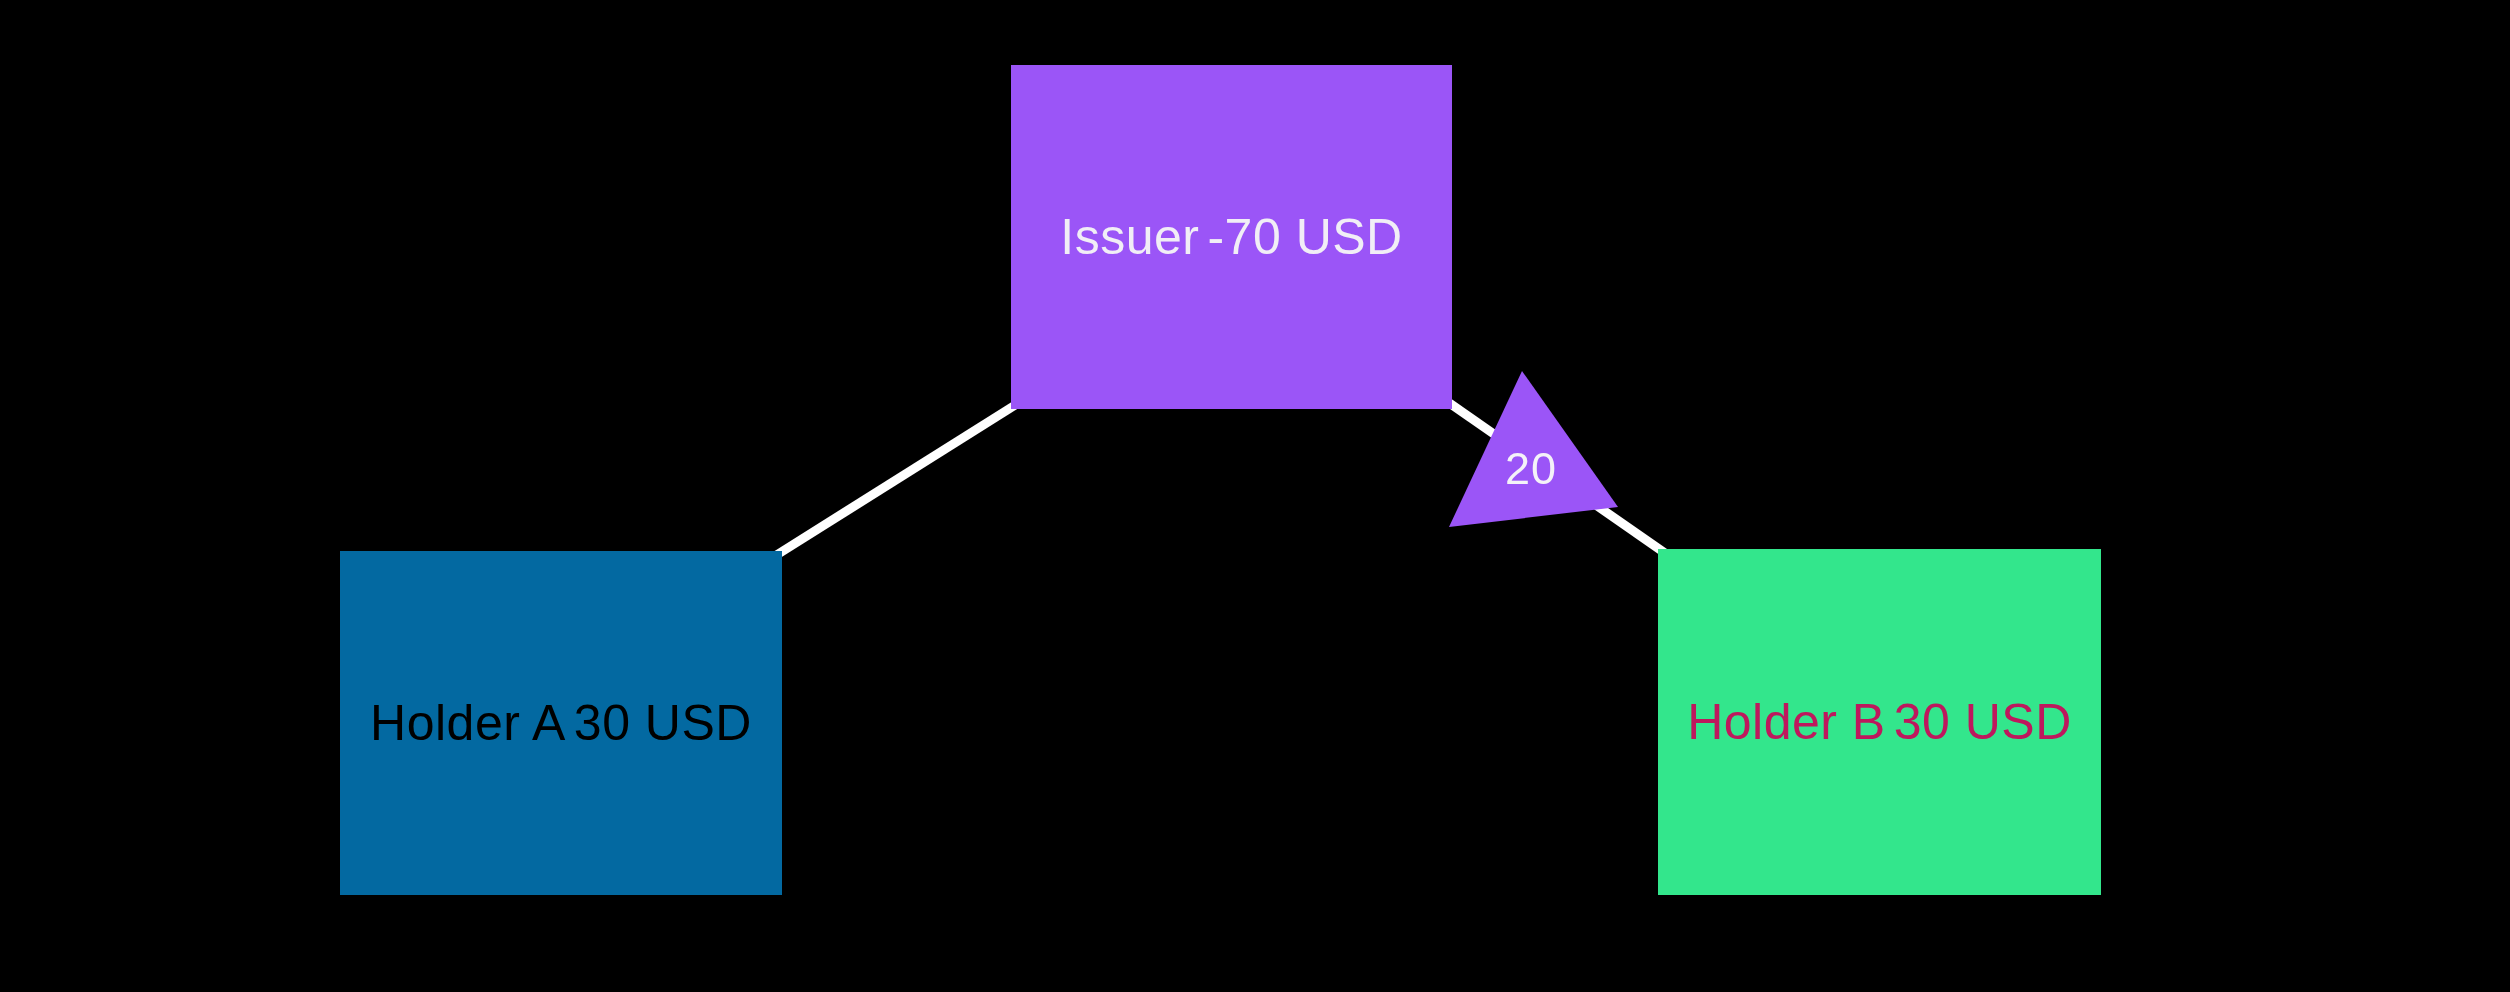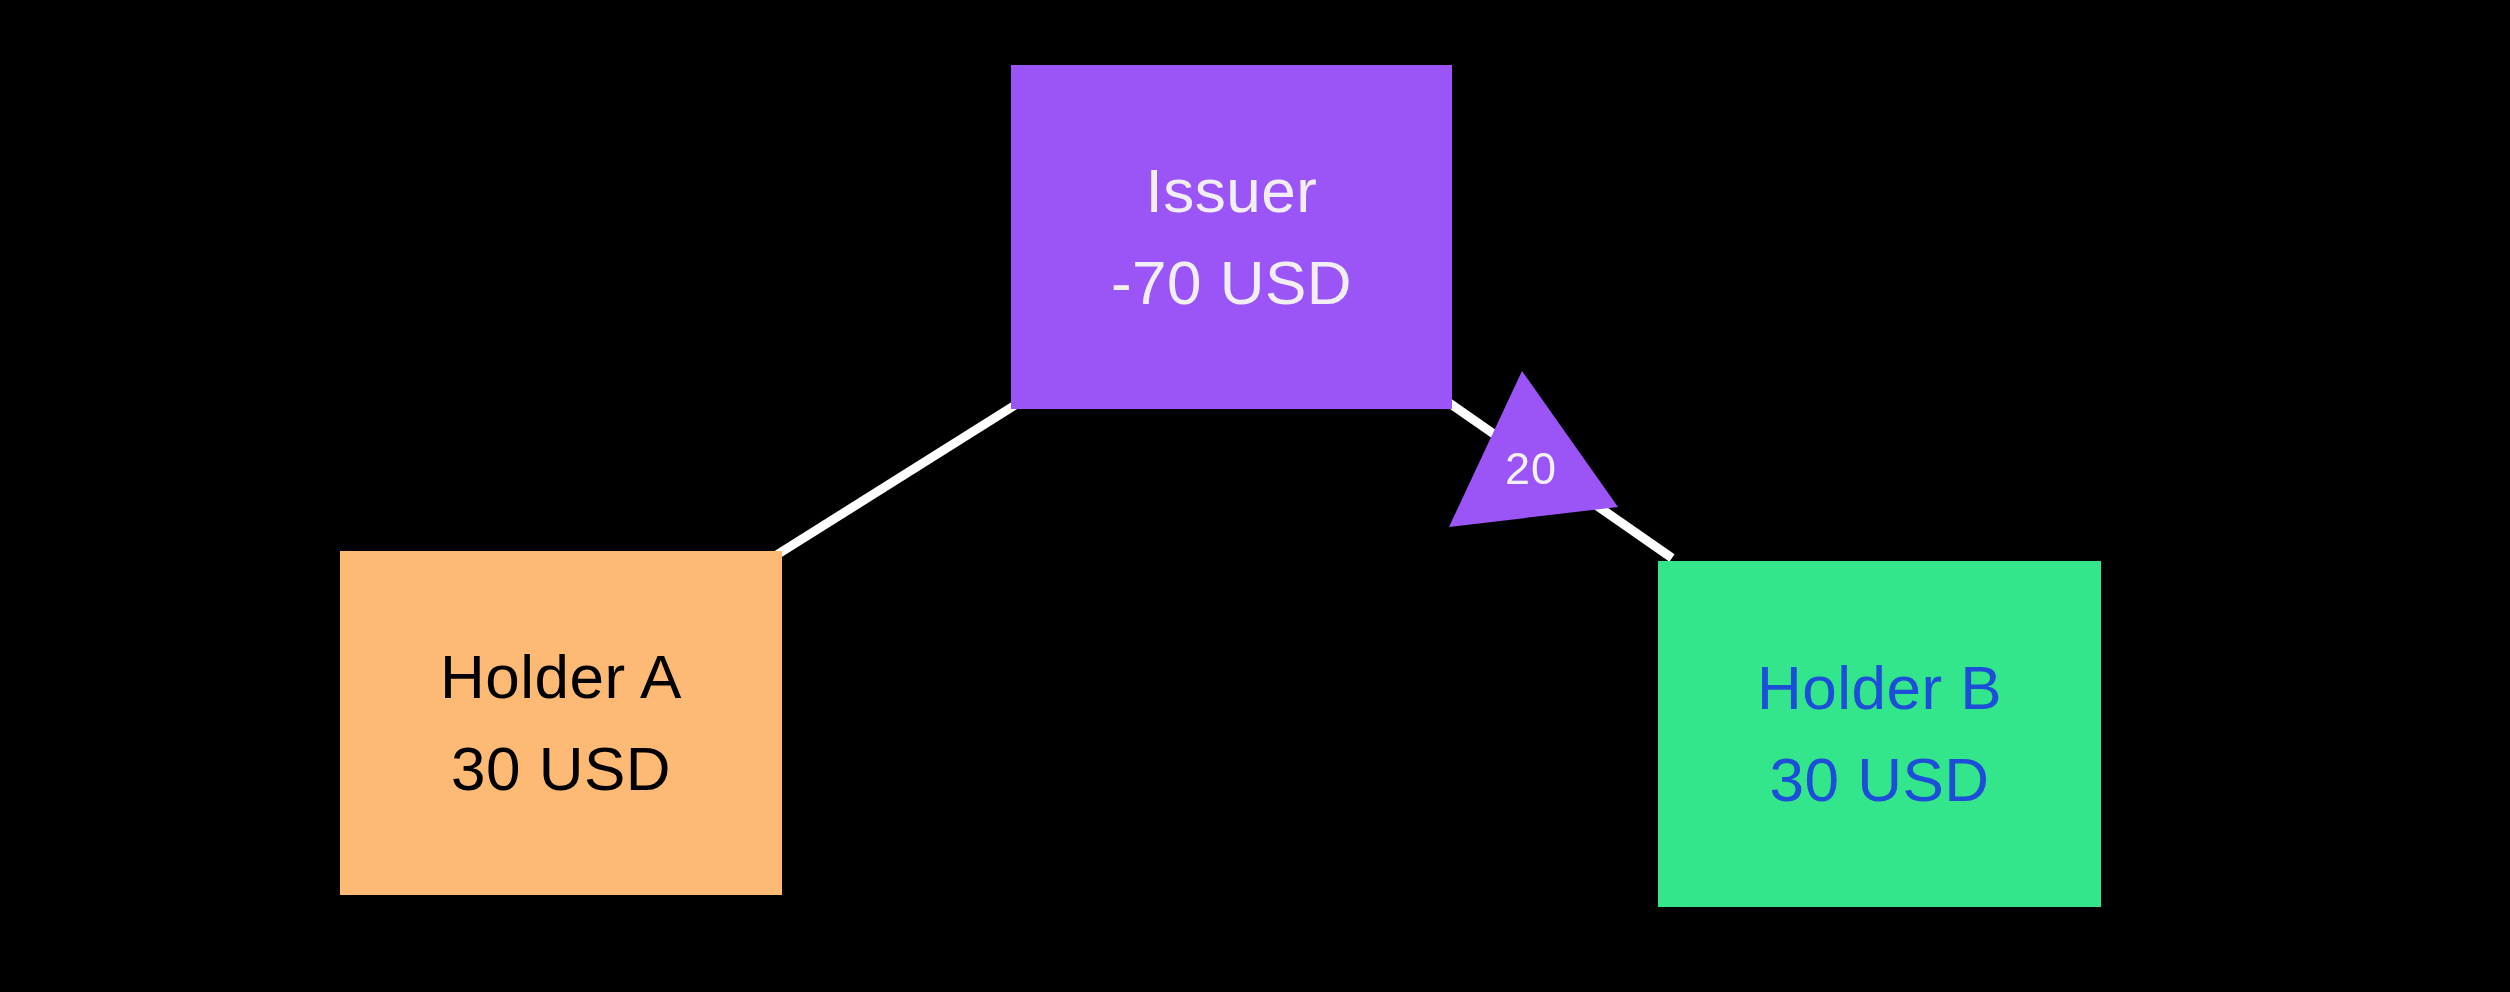--- a/index.html
+++ b/index.html
@@ -19,25 +19,24 @@
     position: absolute;
     left: 0;
     top: 0;
     width: 2510px;
     height: 992px;
     display: block;
   }
   .node {
     position: absolute;
     display: flex;
-    flex-direction: column;
     align-items: center;
     justify-content: center;
     text-align: center;
-    font-size: 62px;
+    font-size: 50px;
     line-height: 84px;
     letter-spacing: 0.5px;
     font-weight: 400;
     gap: 8px;
   }
   #node-issuer   { left: 1011px; top: 65px;  width: 441px; height: 344px; }
   #node-holder-a { left: 340px;  top: 551px; width: 442px; height: 344px; }
   #node-holder-b { left: 1658px; top: 549px; width: 443px; height: 346px; }
   .edge-line {
     stroke-width: 9;
@@ -60,23 +59,23 @@
     <line class="edge-line" x1="1445" y1="400" x2="1672" y2="558" stroke="#FFFFFF"></line>
     <polygon points="1522,371 1449,527 1618,507" fill="#9B55F7"></polygon>
     <text class="amount-text" x="1531" y="484" text-anchor="middle" fill="#F4F2F8">20</text>
   </svg>
 
   <div class="node" id="node-issuer" style="background: rgb(155, 85, 247); color: rgb(241, 238, 246);">
     <div>Issuer</div>
     <div>-70 USD</div>
   </div>
 
-  <div class="node" id="node-holder-a" style="background: #fdba74; color: rgb(0, 0, 0);">
+  <div class="node" id="node-holder-a" style="background: #0369a1; color: rgb(0, 0, 0);">
     <div>Holder A</div>
     <div>30 USD</div>
   </div>
 
-  <div class="node" id="node-holder-b" style="background: rgb(51, 230, 140); color: #1d4ed8; margin-top: 12px;">
+  <div class="node" id="node-holder-b" style="background: rgb(51, 230, 140); color: #be185d;">
     <div>Holder B</div>
     <div>30 USD</div>
   </div>
 
 </div>
 
 </body></html>

